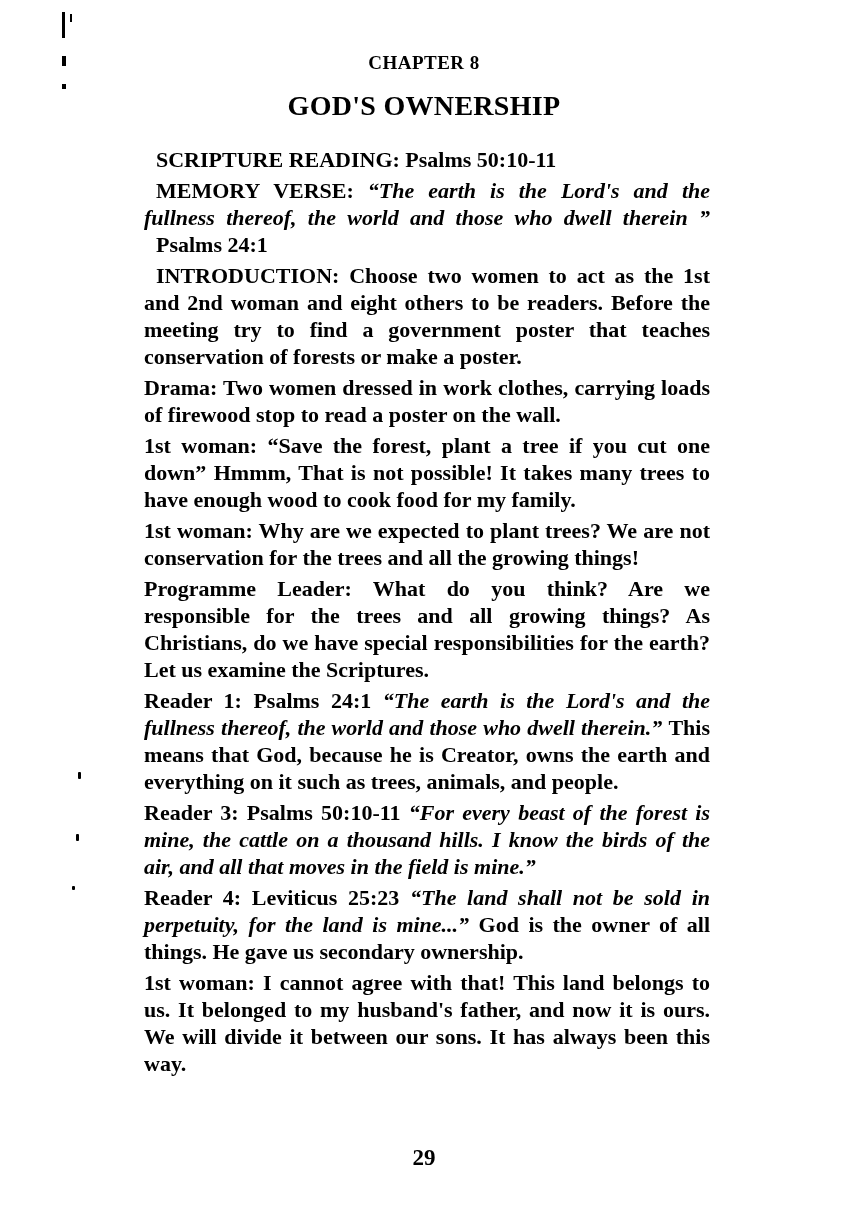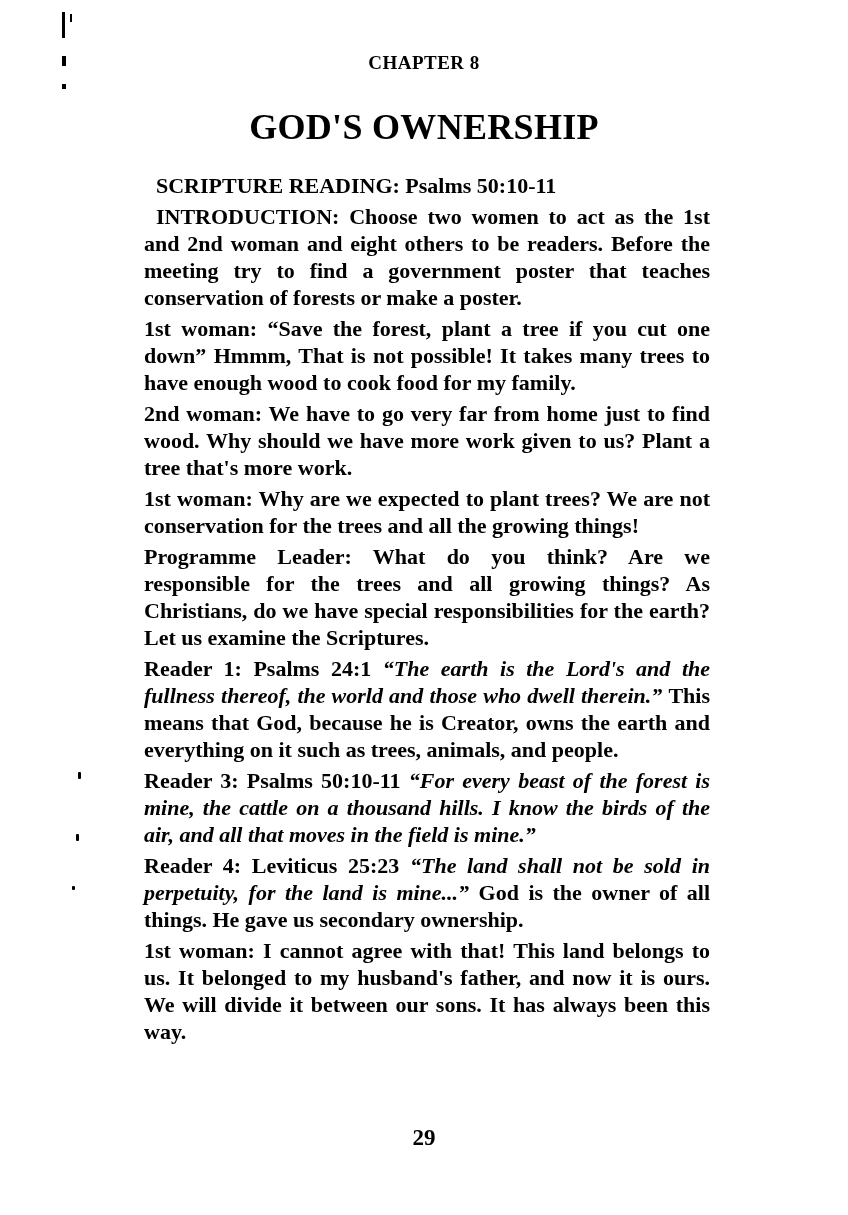--- a/index.html
+++ b/index.html
@@ -14,39 +14,39 @@
     overflow: hidden;
   }
   .chapter-heading {
     padding-top: 52px;
     text-align: center;
     font-weight: bold;
     font-size: 19px;
     letter-spacing: 0.5px;
   }
   .page-title {
-    margin-top: 32px;
+    margin-top: 16px;
     text-align: center;
     font-weight: bold;
-    font-size: 36px;
+    font-size: 28px;
     letter-spacing: 0.3px;
   }
   .page-body {
     padding: 24px 76px 0 82px;
     font-size: 22px;
     line-height: 27px;
     text-align: justify;
   }
   .para { margin: 0 0 4px 0; }
   .seg-normal { font-weight: bold; font-style: normal; }
   .seg-bold { font-weight: bold; font-style: normal; margin-left: 12px; }
   .seg-bold-italic { font-weight: bold; font-style: italic; }
   .page-number {
     position: absolute;
-    bottom: 64px;
+    bottom: 44px;
     left: 0;
     width: 100%;
     text-align: center;
     font-weight: bold;
     font-size: 23px;
   }
   
   .scan-artifact { position: absolute; background: #000; }
   .art-1 { left: 0; top: 12px;  width: 3px; height: 26px; }
   .art-2 { left: 8px; top: 14px; width: 2px; height: 8px; }
@@ -69,23 +69,24 @@
   <span class="speck speck-1"></span>
   <span class="speck speck-2"></span>
   <span class="speck speck-3"></span>
 
   <div class="chapter-heading">CHAPTER 8</div>
 
   <div class="page-title">GOD'S OWNERSHIP</div>
 
   <div class="page-body">
       <p class="para"><span class="seg-bold">SCRIPTURE READING: </span><span class="seg-normal">Psalms 50:10-11</span></p>
+      <p class="para"><span class="seg-bold">MEMORY VERSE: </span><span class="seg-bold-italic">“The earth is the Lord's and the fullness thereof, the world and those who dwell therein ” </span><span class="seg-bold">Psalms 24:1</span></p>
       <p class="para"><span class="seg-bold">INTRODUCTION: </span><span class="seg-normal">Choose two women to act as the 1st and 2nd woman and eight others to be readers. Before the meeting try to find a government poster that teaches conservation of forests or make a poster.</span></p>
+      <p class="para"><span class="seg-normal">Drama: Two women dressed in work clothes, carrying loads of firewood stop to read a poster on the wall.</span></p>
       <p class="para"><span class="seg-normal">1st woman: “Save the forest, plant a tree if you cut one down” Hmmm, That is not possible! It takes many trees to have enough wood to cook food for my family.</span></p>
-      <p class="para"><span class="seg-normal">2nd woman: We have to go very far from home just to find wood. Why should we have more work given to us? Plant a tree that's more work.</span></p>
       <p class="para"><span class="seg-normal">1st woman: Why are we expected to plant trees? We are not conservation for the trees and all the growing things!</span></p>
       <p class="para"><span class="seg-normal">Programme Leader: What do you think? Are we responsible for the trees and all growing things? As Christians, do we have special responsibilities for the earth? Let us examine the Scriptures.</span></p>
       <p class="para"><span class="seg-normal">Reader 1: Psalms 24:1 </span><span class="seg-bold-italic">“The earth is the Lord's and the fullness thereof, the world and those who dwell therein.” </span><span class="seg-normal">This means that God, because he is Creator, owns the earth and everything on it such as trees, animals, and people.</span></p>
       <p class="para"><span class="seg-normal">Reader 3: Psalms 50:10-11 </span><span class="seg-bold-italic">“For every beast of the forest is mine, the cattle on a thousand hills. I know the birds of the air, and all that moves in the field is mine.”</span></p>
       <p class="para"><span class="seg-normal">Reader 4: Leviticus 25:23 </span><span class="seg-bold-italic">“The land shall not be sold in perpetuity, for the land is mine...” </span><span class="seg-normal">God is the owner of all things. He gave us secondary ownership.</span></p>
       <p class="para"><span class="seg-normal">1st woman: I cannot agree with that! This land belongs to us. It belonged to my husband's father, and now it is ours. We will divide it between our sons. It has always been this way.</span></p>
     </div>
 
   <div class="page-number">29</div>
 

